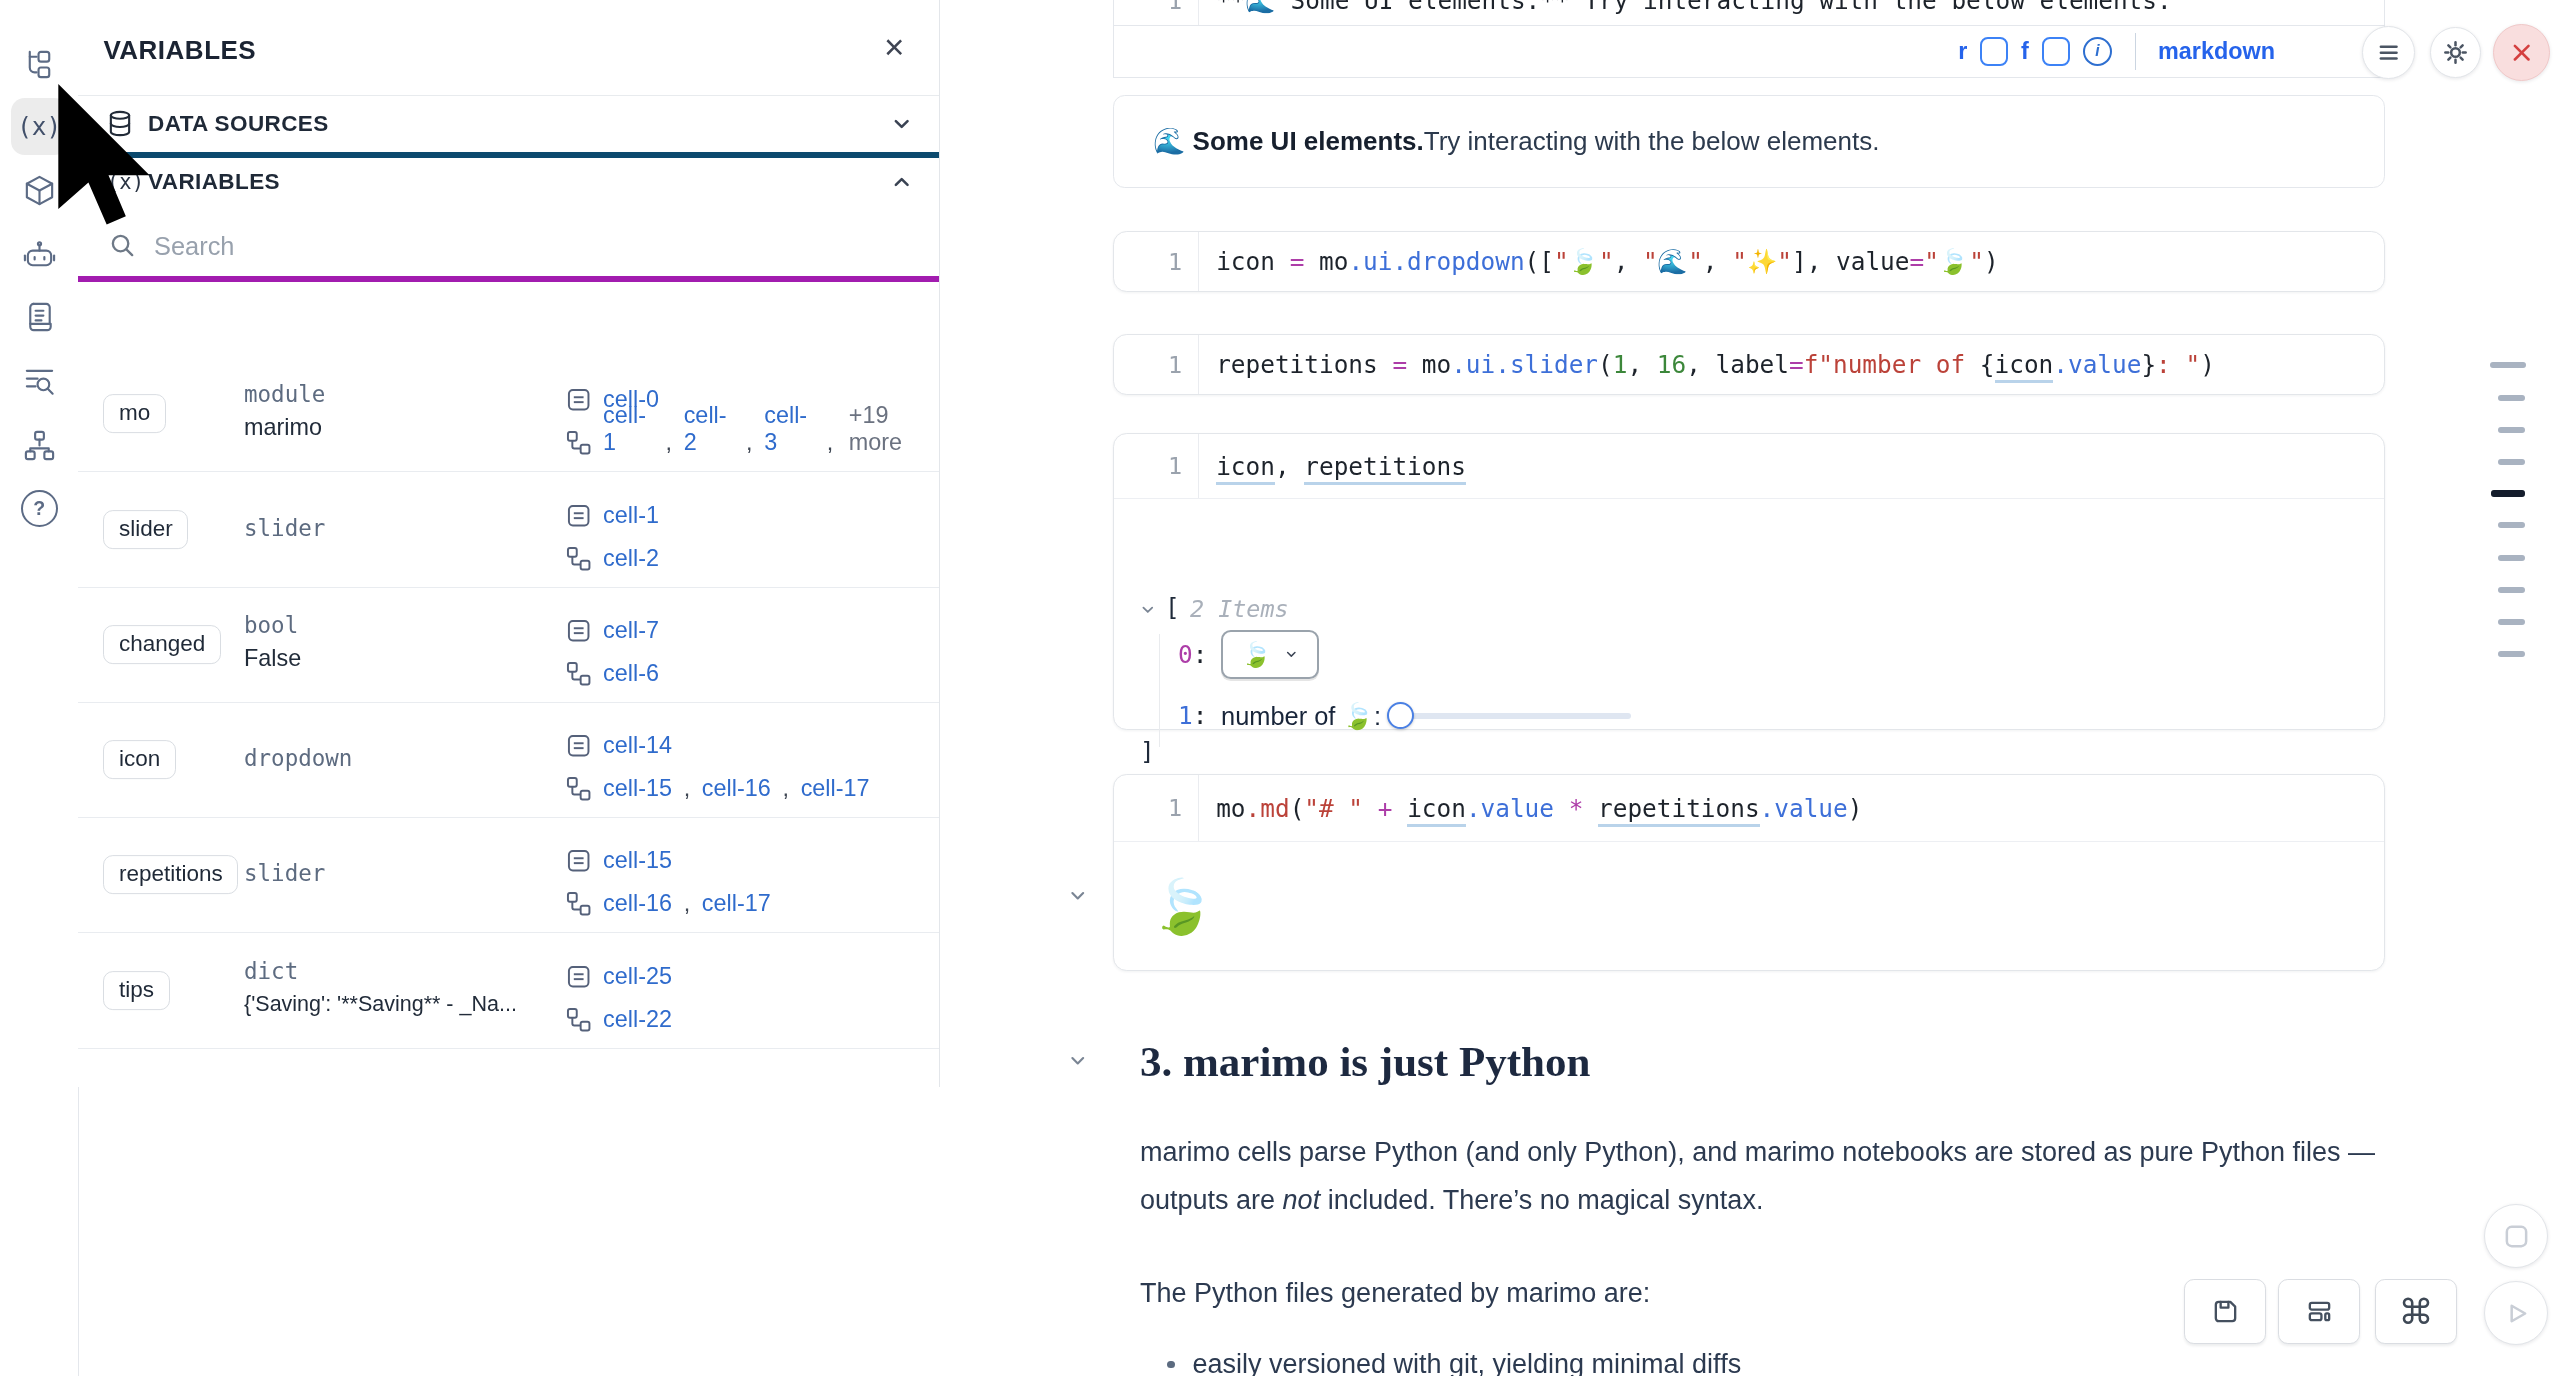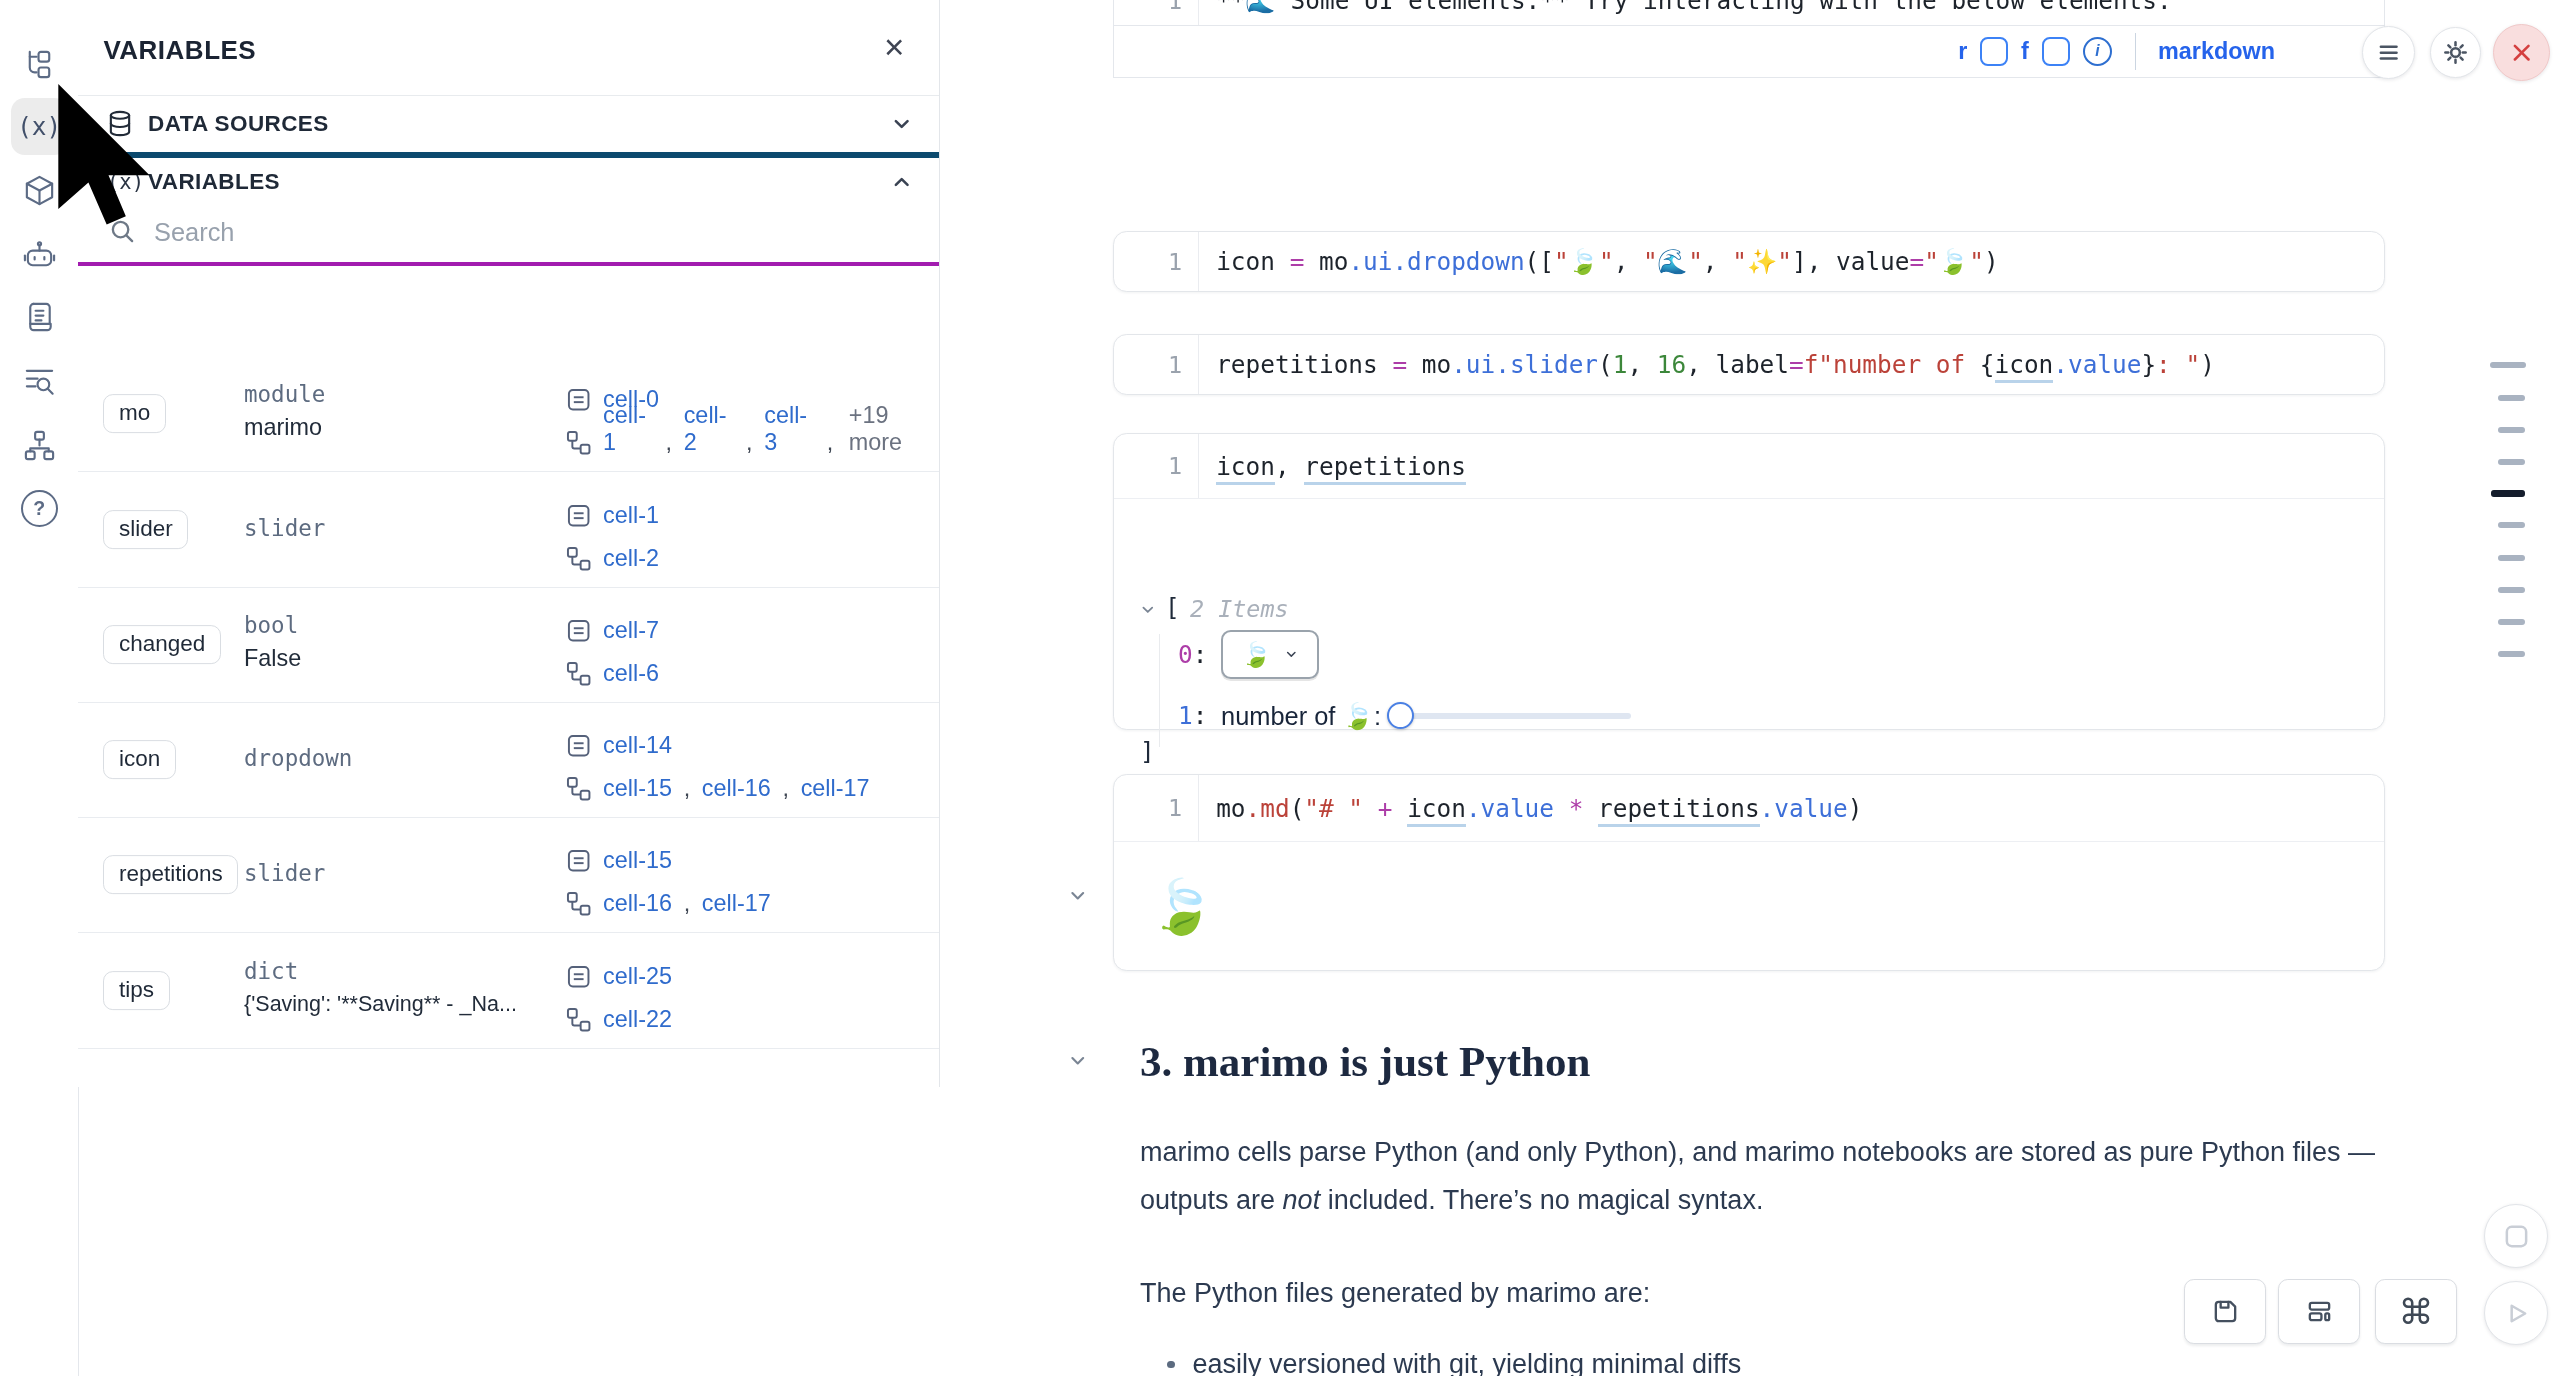--- a/index.html
+++ b/index.html
@@ -26,21 +26,21 @@
            font-size:35px;line-height:43px;color:#3f4553;padding:0;font-family:"Liberation Sans",sans-serif;}
   .sec{position:absolute;left:0;width:100%;height:57px;}
   .sec-ds{top:95px;border-bottom:6px solid #0c4a6e;}
   .sec-vars{top:151px;height:62px;}
   .sec-icon{position:absolute;left:29px;top:50%;transform:translateY(-50%);}
   .sec-label{position:absolute;left:70px;top:50%;transform:translateY(-50%);font-size:22.5px;font-weight:bold;
              letter-spacing:0.4px;color:#1f2937;}
   .sec-chev{position:absolute;right:25.4px;top:50%;transform:translateY(-50%);}
   .sec-chev svg{stroke:#3a4353;fill:none;stroke-width:2.6;stroke-linecap:round;stroke-linejoin:round;}
   .vx-small{font-family:"DejaVu Sans Mono",monospace;font-size:20.5px;color:#2a3443;}
-  .p-search{position:absolute;left:0;top:200px;width:100%;height:62px;border-bottom:4px solid #a21caf;}
+  .p-search{position:absolute;left:0;top:214px;width:100%;height:62px;border-bottom:6px solid #a21caf;}
   .p-search svg{position:absolute;left:31px;top:17.6px;stroke:#6e7987;fill:none;stroke-width:2.4;stroke-linecap:round;}
   .p-search input{position:absolute;left:74px;top:9.8px;width:684px;height:43px;border:none;outline:none;
                   font-size:25.4px;color:#3a4656;font-family:"Liberation Sans",sans-serif;}
   .p-search input::placeholder{color:#98a1ad;}
   .thead{position:absolute;left:0;top:276px;width:100%;height:80px;border-bottom:1px solid #e8ebee;
          font-size:22.5px;color:#6b7a90;}
   .th-name{position:absolute;left:25.4px;top:25.4px;}
   .th-type{position:absolute;left:166px;top:7.8px;line-height:33px;}
   .th-decl{position:absolute;left:488px;top:7.8px;line-height:33px;}
   .vrow{position:absolute;left:0;width:100%;height:115px;border-bottom:1px solid #e9ecf0;}
@@ -454,20 +454,24 @@
   <div class="md-toolbar">
     <span class="tb-letter">r</span>
     <span class="tb-box"></span>
     <span class="tb-letter">f</span>
     <span class="tb-box"></span>
     <span class="tb-info">i</span>
     <span class="tb-div"></span>
     <span class="tb-mode">markdown</span>
   </div>
 
+  <div class="md-out">
+    <b>🌊 Some UI elements.</b>
+      <span> Try interacting with the below elements.</span>
+  </div>
 
   <div class="cbox" style="top:231px;height:61px">
     <div class="code-row" style="height:59px">
       <span class="gut mono">1</span>
       <span class="codeline mono"><span class="tk">icon </span><span class="tk op">=</span><span class="tk"> mo</span><span class="tk fn">.ui.dropdown</span><span class="tk">([</span><span class="tk str">"🍃"</span><span class="tk">, </span><span class="tk str">"🌊"</span><span class="tk">, </span><span class="tk str">"✨"</span><span class="tk">], value</span><span class="tk op">=</span><span class="tk str">"🍃"</span><span class="tk">)</span></span>
     </div>
   </div>
 
   <div class="cbox" style="top:334px;height:61px">
     <div class="code-row" style="height:59px">

